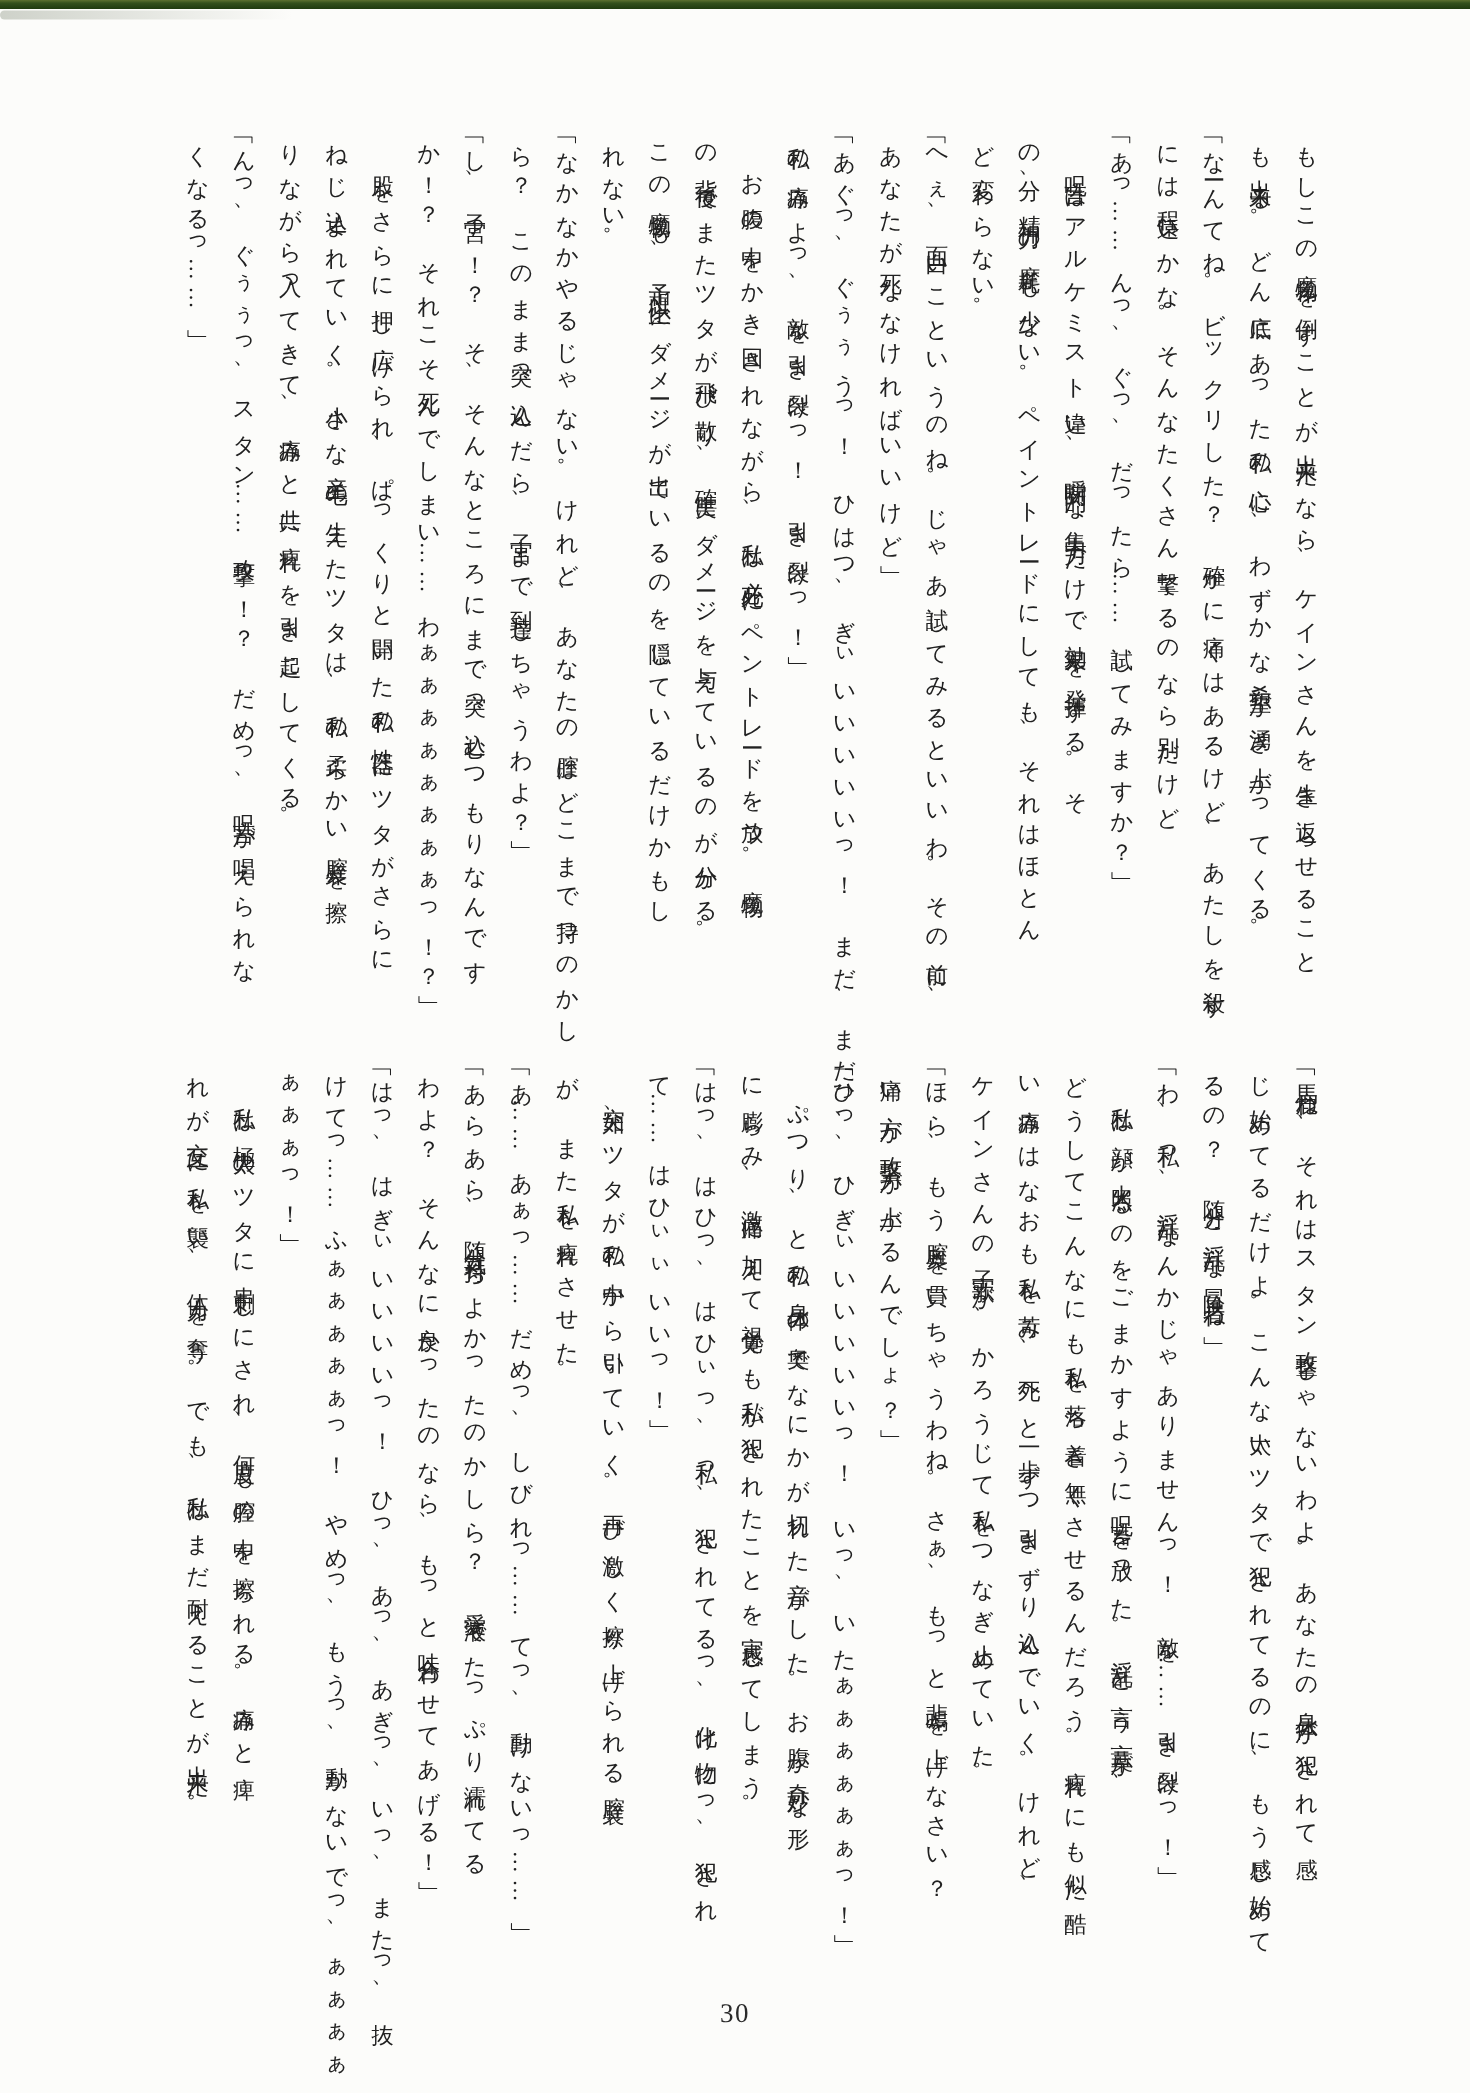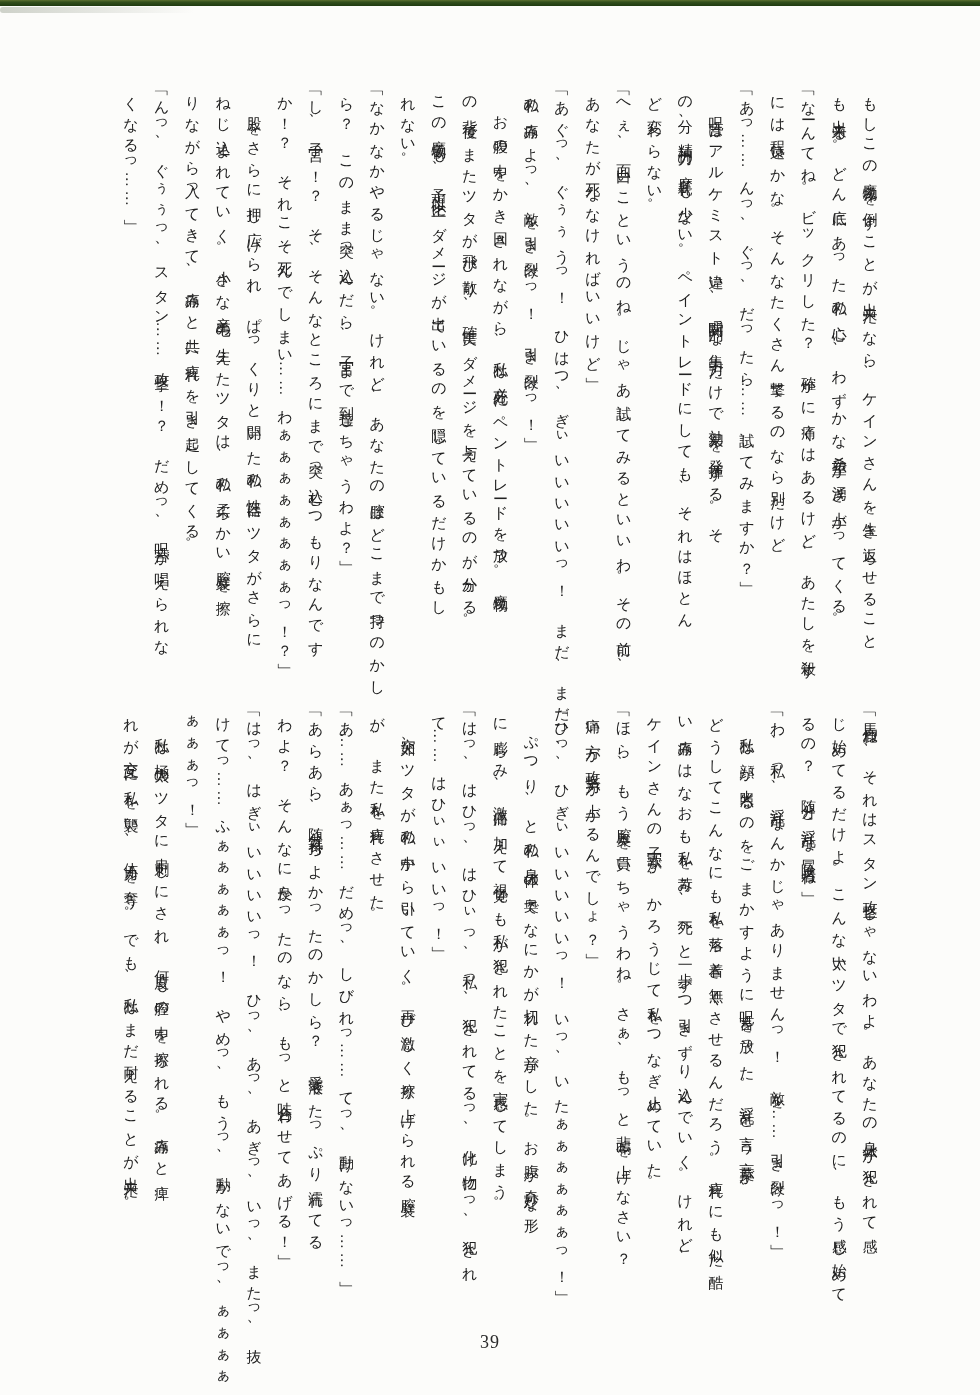--- a/index.html
+++ b/index.html
@@ -114,14 +114,14 @@
     <p class="col">「あ……あぁっ……だめっ、しびれっ……てっ、動けないっ……」</p>
     <p class="col">「あらあら、随分気持ちよかったのかしら？　愛液でたっぷり濡れてる</p>
     <p class="col">わよ？　そんなに良かったのなら、もっと味合わせてあげる！」</p>
     <p class="col">「はっ、はぎぃいいいいっ！　ひっ、あっ、あぎっ、いっ、またっ、抜</p>
     <p class="col">けてっ……ふぁぁぁぁぁっ！　やめっ、もうっ、動かないでっ、ぁぁぁぁ</p>
     <p class="col">ぁぁぁっ！」</p>
     <p class="col">　私は極太のツタに串刺しにされ、何度も膣の中を擦られる。痛みと痺</p>
     <p class="col">れが交互に私を襲い、体力を奪う。でも、私はまだ耐えることが出来た。</p>
   </div>
 
-  <div class="page-number">39</div>
+  <div class="page-number">30</div>
 </div>
 
 </body></html>

